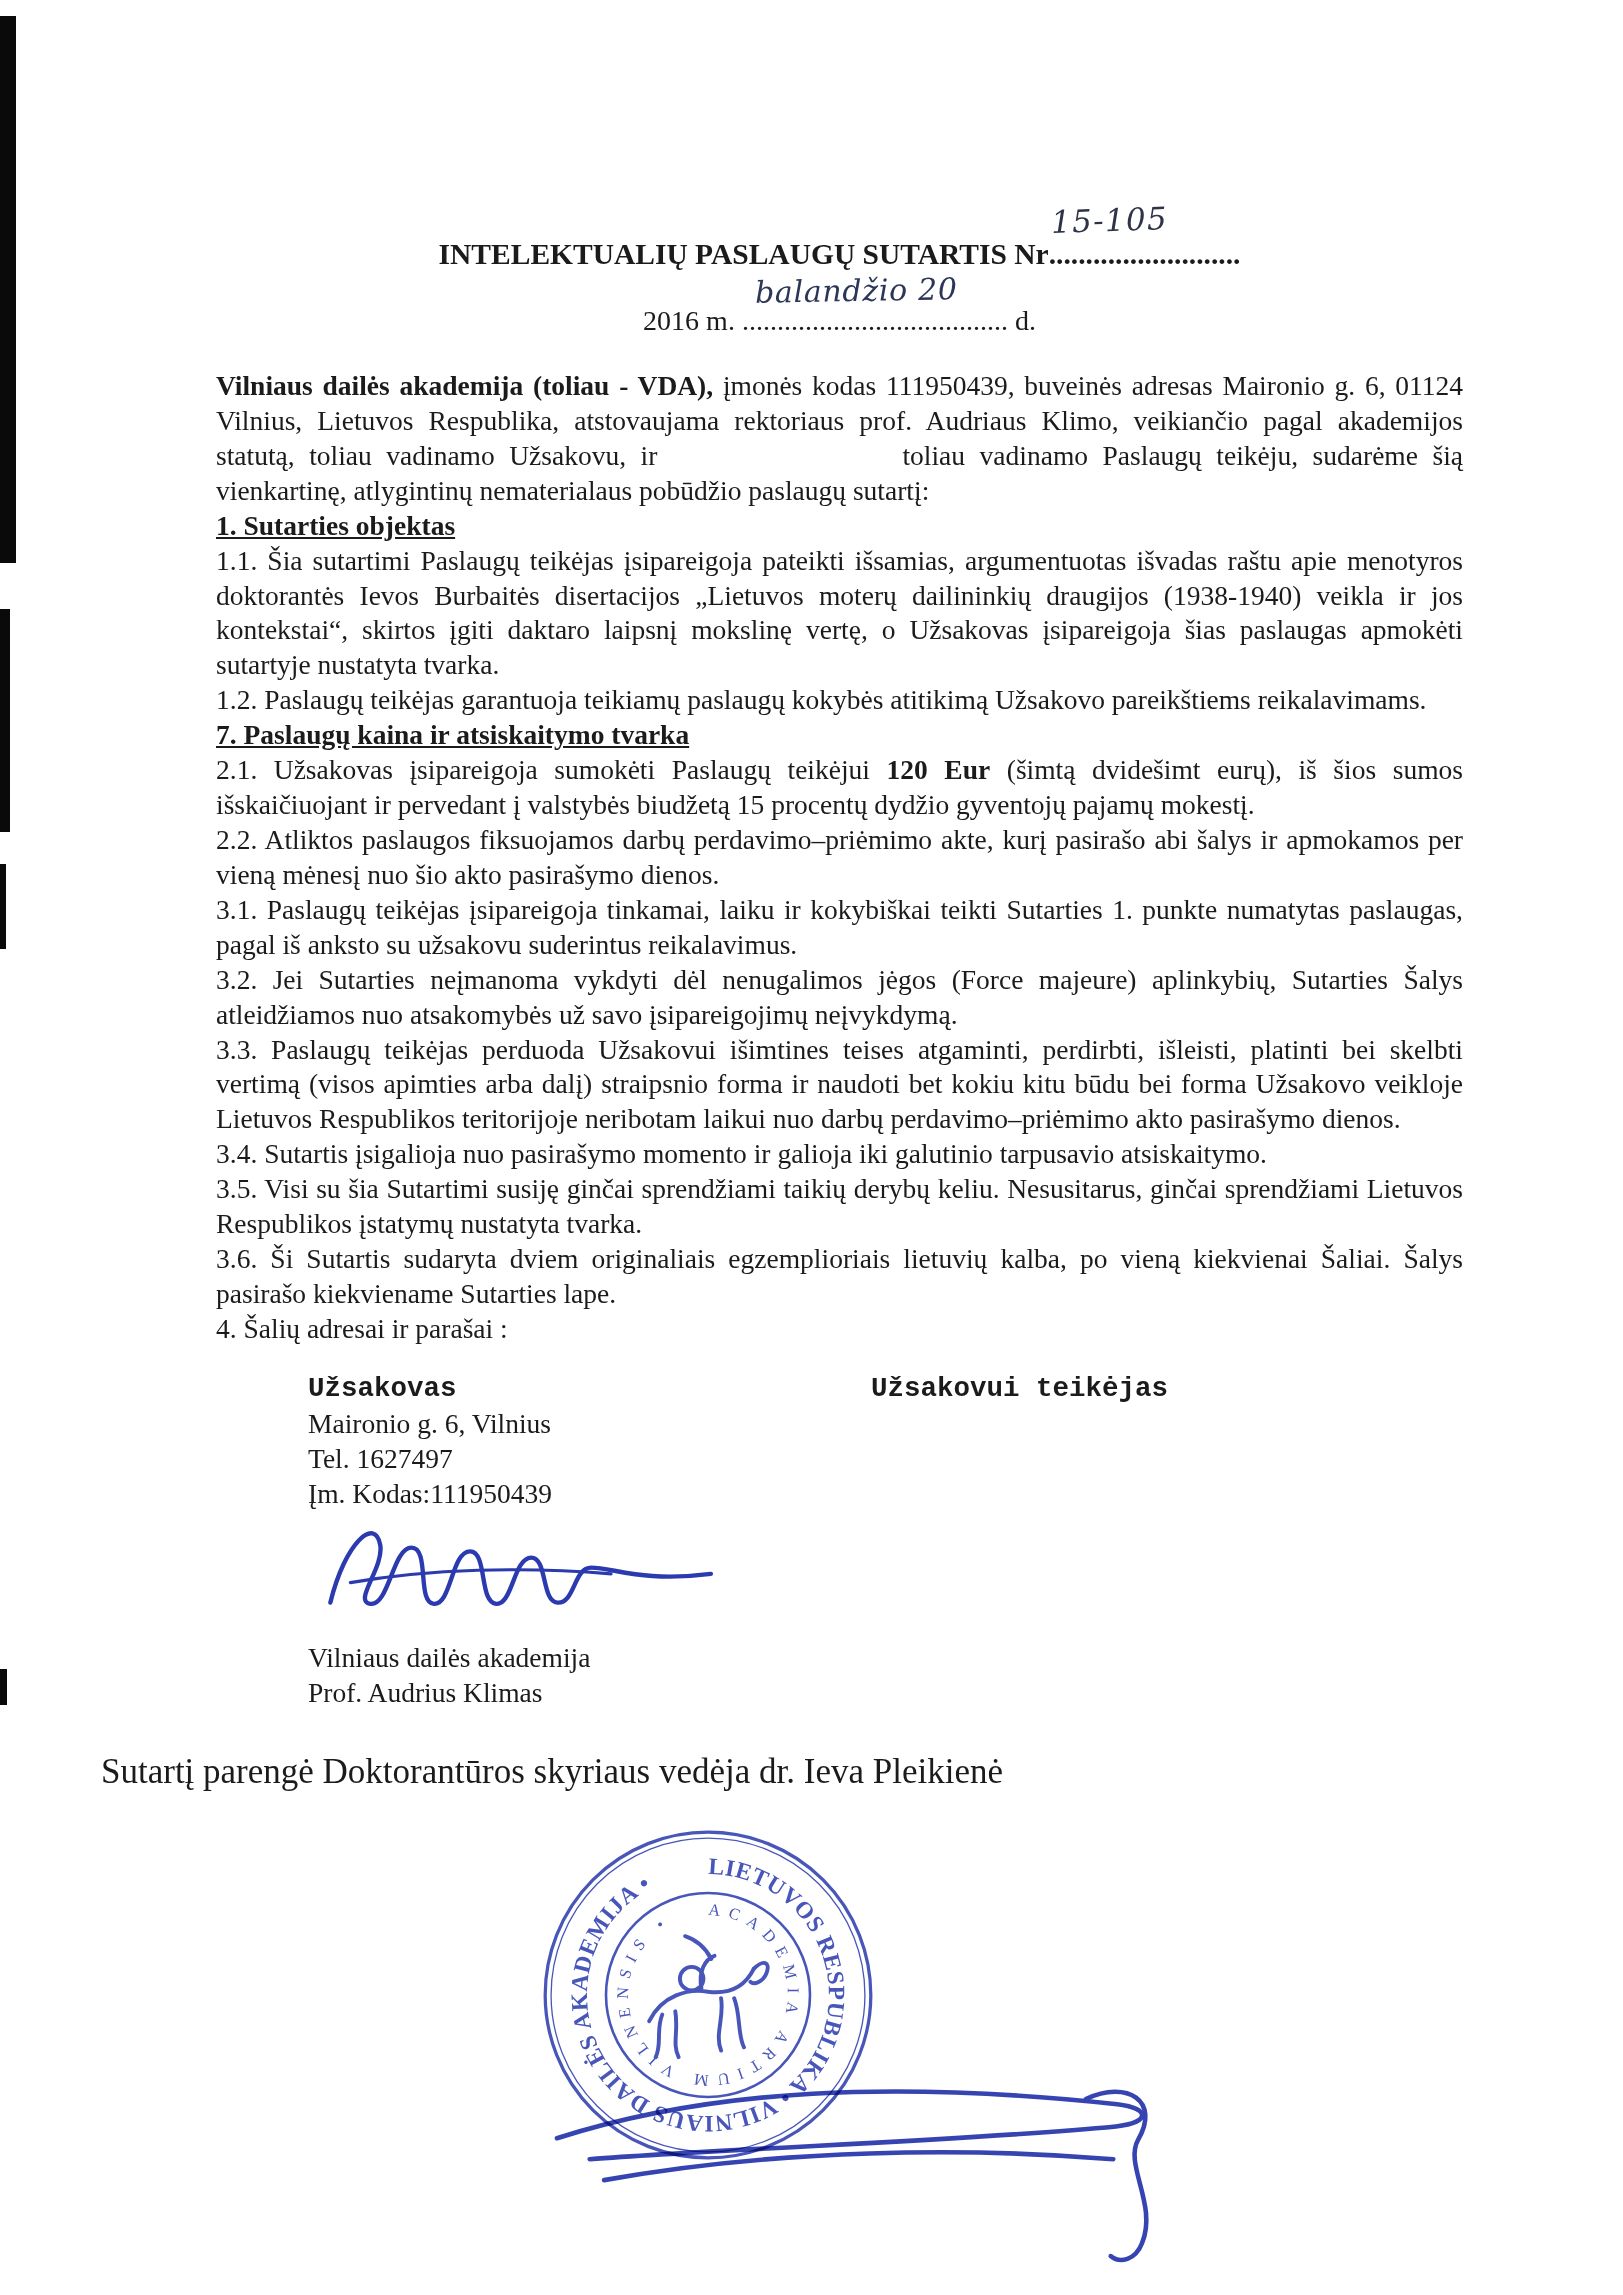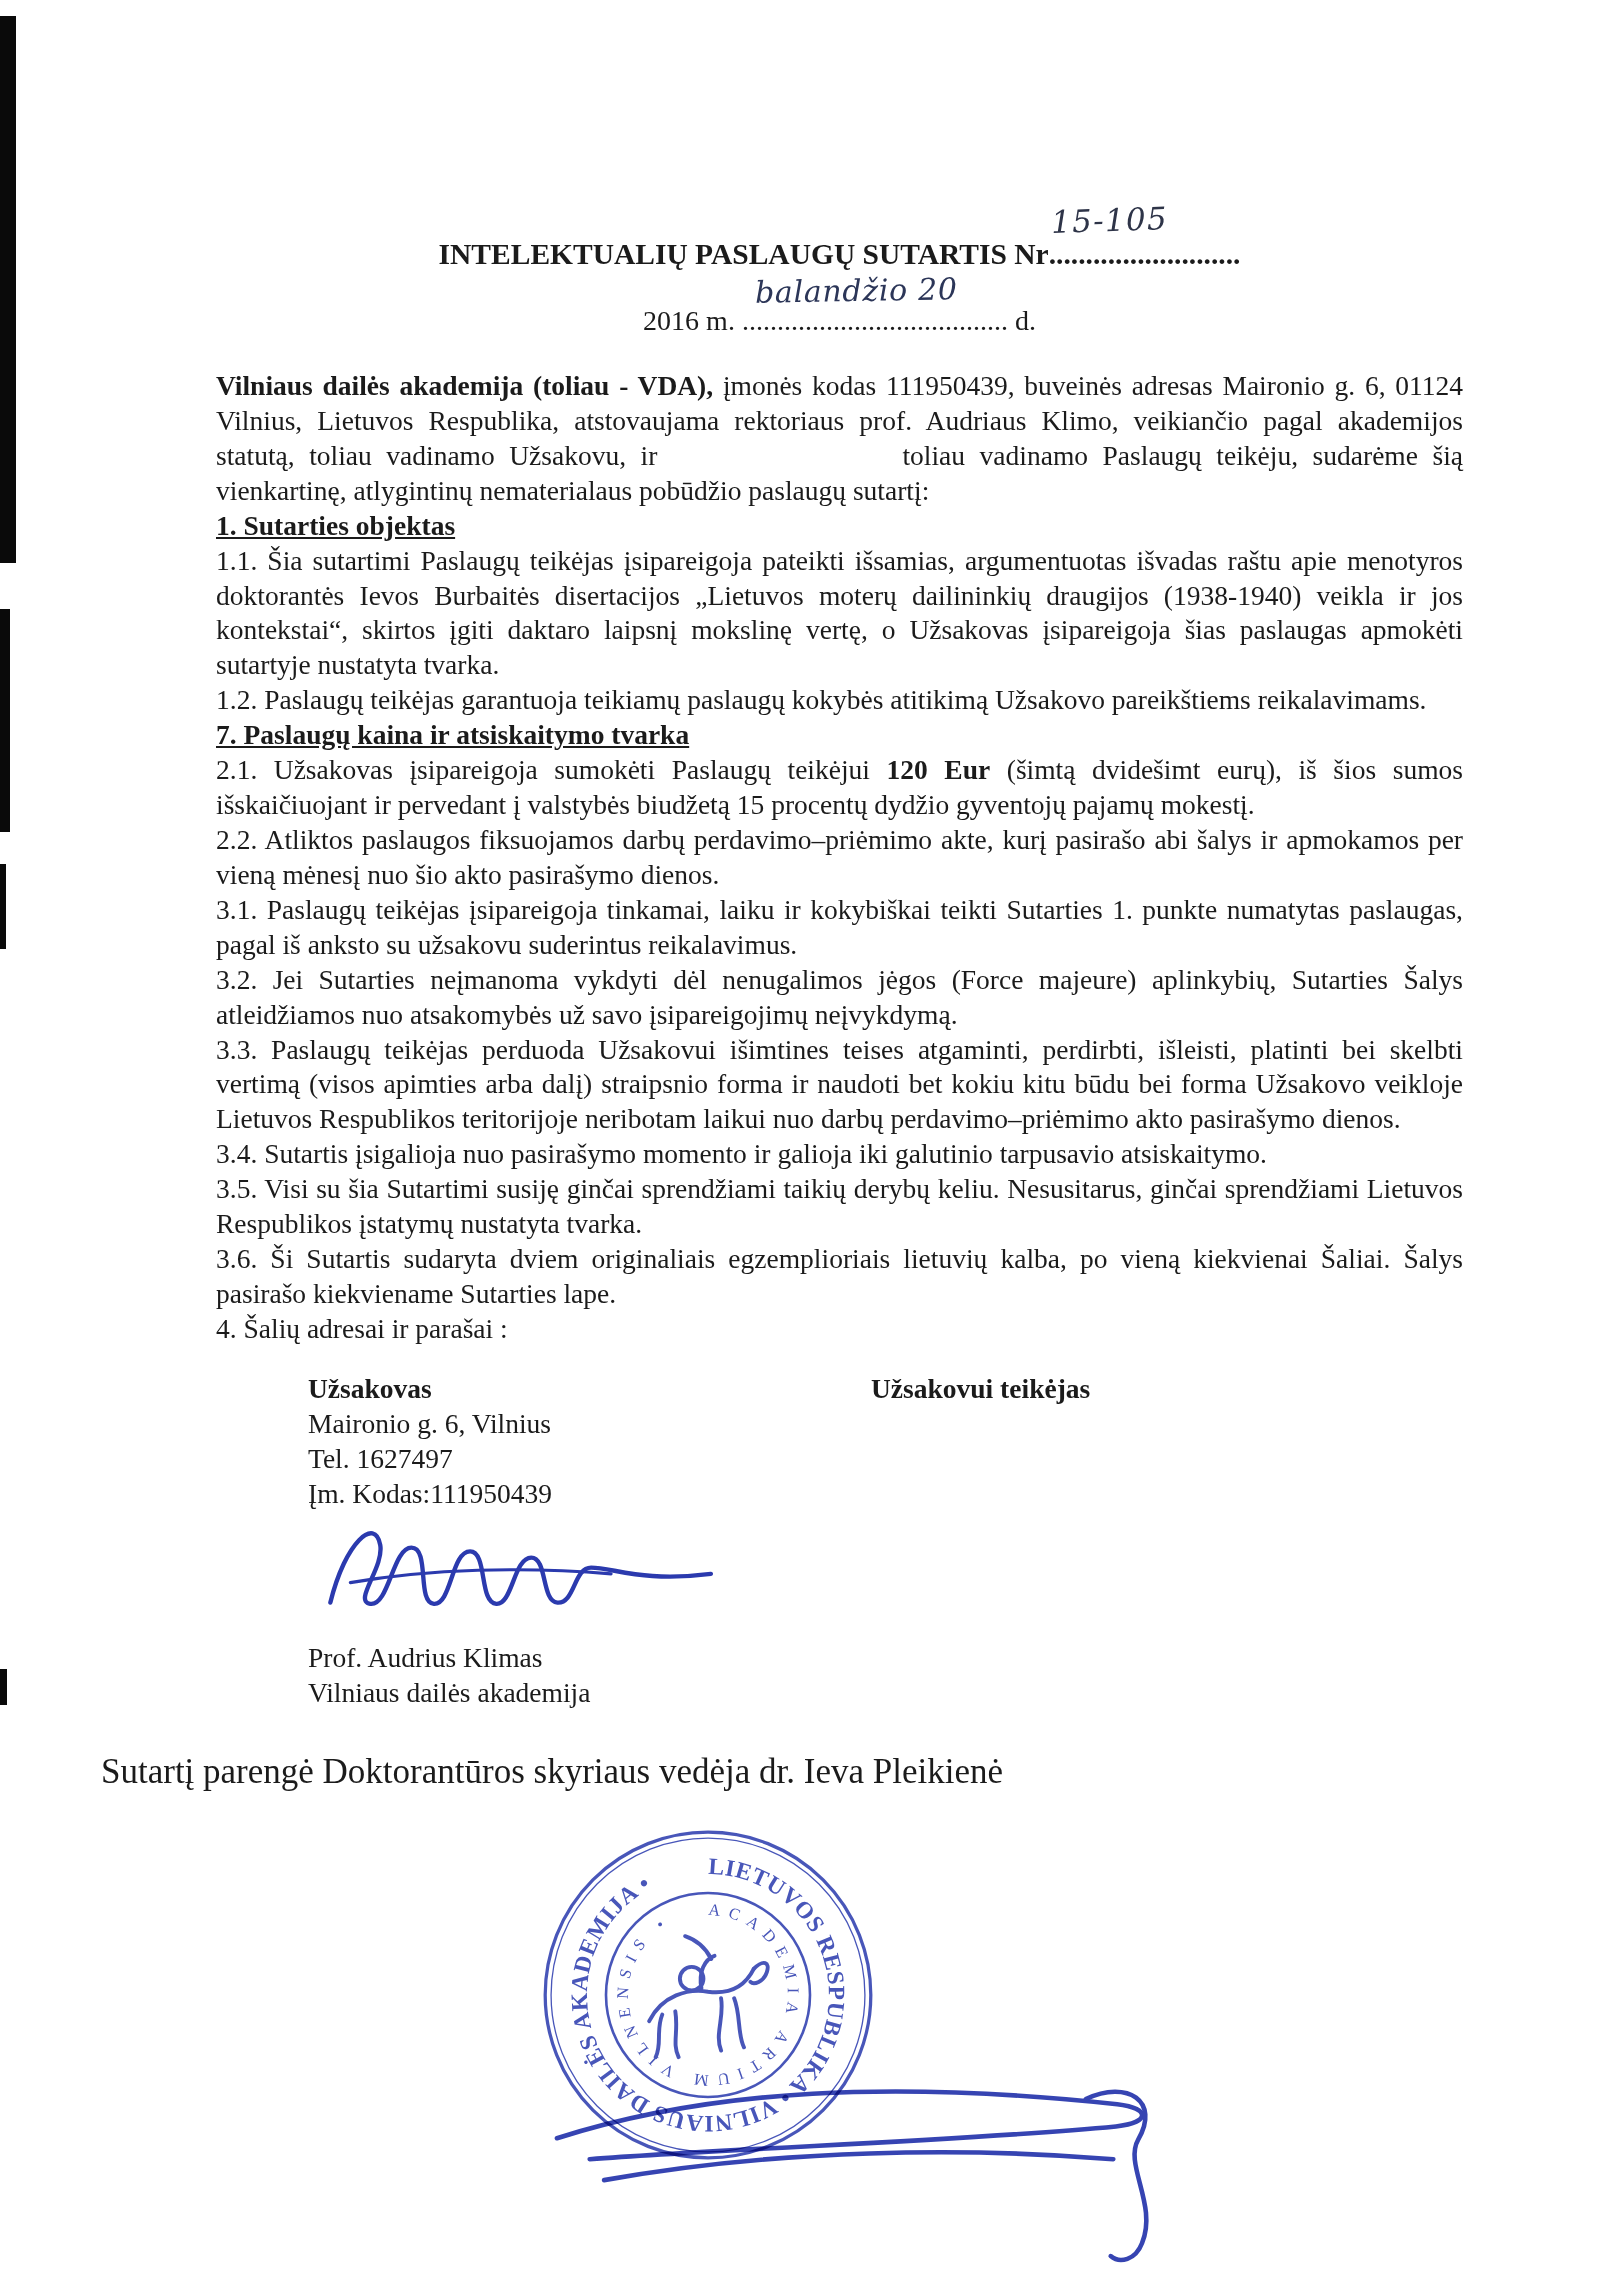--- a/index.html
+++ b/index.html
@@ -50,21 +50,21 @@
     position: absolute; left: 13px; top: -31px;
     font-size: 30px; font-weight: normal;
     color: #2c3658;
     transform: rotate(-1deg);
     letter-spacing: 0.7px;
   }
   .blank-gap { display: inline-block; width: 216px; }
   .parties { display: flex; margin-top: 25px; padding-left: 92px; }
   .party p { margin: 0; text-align: left; }
   .party.client { width: 563px; }
-  .party .label { font-weight: bold; }
+  .party .label { font-weight: bold; font-family: Liberation Mono, monospace; }
   .sig-zone { margin-top: 6.5px; padding-left: 98px; height: 123px; position: relative; }
   .sig-zone svg { position: absolute; left: 92px; top: -9.2px; }
   .signer { margin: 0; padding-left: 92px; text-align: left; }
   .footer-note { margin: 39px 0 0 -115px; font-size: 35px; text-align: left; }
   .overlay { position: absolute; mix-blend-mode: multiply; }
   .stamp { left: 538px; top: 1825px; opacity: .93; }
   .scrawl { left: 549px; top: 2061px; opacity: .95; }
   .edge-bar { position: absolute; left: 0; background: #0a0a0a; }
 </style>
 </head>
@@ -117,22 +117,22 @@
 
   <div class="sig-zone">
     <svg width="419" height="131" viewBox="0 0 640 210">
       <g fill="none" stroke="#2b3aae" stroke-width="7" stroke-linecap="round">
         <path d="M20,150 C44,52 92,12 100,58 C106,94 56,148 84,152 C114,156 120,62 150,62 C180,62 158,150 186,152 C214,154 214,68 244,68 C272,68 258,150 286,152 C312,154 314,78 342,78 C368,78 358,148 384,150 C412,152 410,94 438,94 C474,94 520,118 630,104"></path>
         <path d="M52,118 C180,96 330,92 470,104" stroke-width="5"></path>
       </g>
     </svg>
   </div>
 
+  <p class="signer">Vilniaus dailės akademija</p>
   <p class="signer">Prof. Audrius Klimas</p>
-  <p class="signer">Vilniaus dailės akademija</p>
 
   <p class="footer-note">Sutartį parengė Doktorantūros skyriaus vedėja dr. Ieva Pleikienė</p>
 
 </div>
 
 <svg class="overlay stamp" width="340" height="340" viewBox="0 0 520 520">
   <defs>
     <path id="ring-outer-path" d="M260,75 a185,185 0 1,1 -0.1,0"></path>
     <path id="ring-inner-path" d="M260,138 a122,122 0 1,1 -0.1,0"></path>
   </defs>

